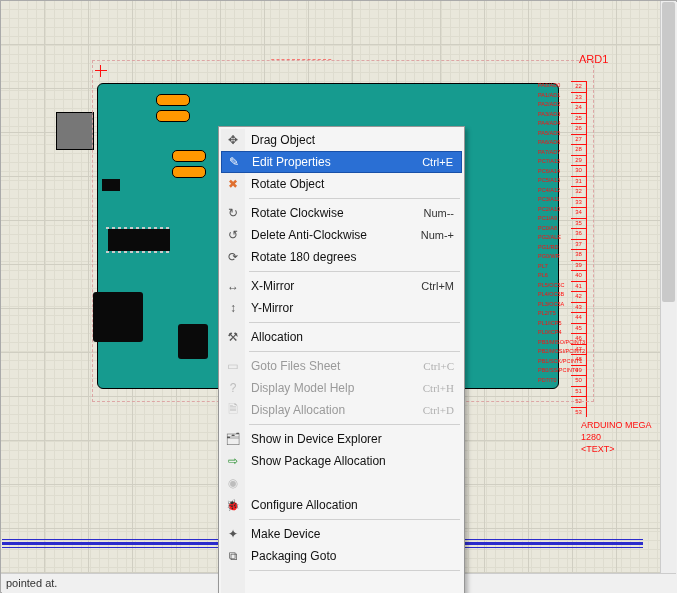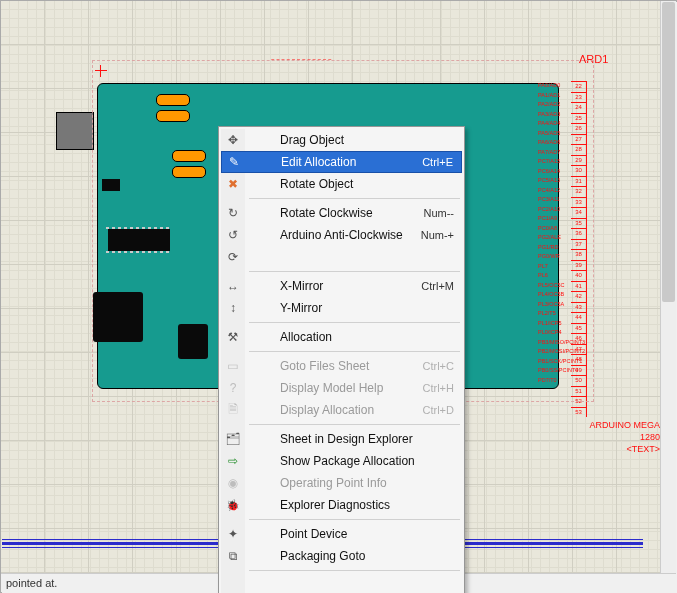--- a/index.html
+++ b/index.html
@@ -81,21 +81,20 @@
   .brand .small { font-size:9px; }
   .selection-box {
     position: absolute; left: 92px; top: 60px; width: 500px; height: 340px;
     outline: 1px dashed rgba(220,160,160,0.9);
     pointer-events: none;
   }
   .partlabel {
     position:absolute; left: 580px; top: 418px;
     color:#ff1010; font-size:9px; line-height:12px;
     font-family: Arial, sans-serif;
-    text-align: right;
   }
   .ref {
     position:absolute; left: 578px; top: 52px; color:#ff1010;
     font-size:11px; font-family: Arial, sans-serif; text-align: right;
   }
   .origin {
     position:absolute; left: 94px; top: 64px; width:12px; height:12px;
   }
   .origin::before, .origin::after {
     content:""; position:absolute; background:#ff1010;
@@ -133,24 +132,24 @@
   }
   .ctxmenu .iconcol {
     position:absolute; left:2px; top:2px; bottom:2px; width:24px;
     background:#eee;
   }
   .mi {
     position:relative; display:flex; align-items:center;
     height:22px; padding-left:30px; padding-right:8px;
     color:#111;
   }
-  .mi .lbl { flex:1;margin-left:29px; }
+  .mi .lbl { flex:1; }
   .mi .sc { color:#333; font-size:11px; }
   .mi.dis { color:#9a9a9a; }
-  .mi.dis .sc { color:#b0b0b0; }
+  .mi.dis .sc { color:#b0b0b0;font-family:Liberation Serif, serif; }
   .mi.hl { background:#2a6fd4; color:#fff; border:1px solid #1850a8; height:20px; margin:0;}
   .mi.hl .sc { color:#fff;margin-left:30px; }
   .sep {
     height:1px; margin:3px 2px 3px 28px;
     background:#d0d0d0;
   }
   .ico {
     position:absolute; left:4px; top:50%; transform:translateY(-50%);
     width:16px; height:16px;
     display:flex; align-items:center; justify-content:center;
@@ -278,40 +277,41 @@
 </div>
 
 <div class="ctxmenu" id="ctxmenu">
   <div class="iconcol"></div>
 <div class="mi">
       <span class="ico">✥</span>
       <span class="lbl">Drag Object</span>
     </div>
     <div class="mi hl">
       <span class="ico">✎</span>
-      <span class="lbl">Edit Allocation</span>
+      <span class="lbl">Edit Properties</span>
       <span class="sc">Ctrl+E</span>
     </div>
     <div class="mi">
       <span class="ico" style="color: rgb(224, 112, 48);">✖</span>
       <span class="lbl">Rotate Object</span>
     </div>
     <div class="sep"></div>
     <div class="mi">
       <span class="ico">↻</span>
       <span class="lbl">Rotate Clockwise</span>
       <span class="sc">Num--</span>
     </div>
     <div class="mi">
       <span class="ico">↺</span>
-      <span class="lbl">Arduino Anti-Clockwise</span>
+      <span class="lbl">Delete Anti-Clockwise</span>
       <span class="sc">Num-+</span>
     </div>
     <div class="mi">
       <span class="ico">⟳</span>
+      <span class="lbl">Rotate 180 degrees</span>
     </div>
     <div class="sep"></div>
     <div class="mi">
       <span class="ico">↔</span>
       <span class="lbl">X-Mirror</span>
       <span class="sc">Ctrl+M</span>
     </div>
     <div class="mi">
       <span class="ico">↕</span>
       <span class="lbl">Y-Mirror</span>
@@ -333,38 +333,37 @@
       <span class="sc">Ctrl+H</span>
     </div>
     <div class="mi dis">
       <span class="ico" style="color: rgb(189, 189, 189);">🗎</span>
       <span class="lbl">Display Allocation</span>
       <span class="sc">Ctrl+D</span>
     </div>
     <div class="sep"></div>
     <div class="mi">
       <span class="ico">🗂</span>
-      <span class="lbl">Sheet in Design Explorer</span>
+      <span class="lbl">Show in Device Explorer</span>
     </div>
     <div class="mi">
       <span class="ico" style="color: rgb(42, 144, 48);">⇨</span>
       <span class="lbl">Show Package Allocation</span>
     </div>
     <div class="mi dis">
       <span class="ico" style="color: rgb(189, 189, 189);">◉</span>
-      <span class="lbl">Operating Point Info</span>
     </div>
     <div class="mi">
       <span class="ico" style="font-size: 11px;">🐞</span>
-      <span class="lbl">Explorer Diagnostics</span>
+      <span class="lbl">Configure Allocation</span>
     </div>
     <div class="sep"></div>
     <div class="mi">
       <span class="ico">✦</span>
-      <span class="lbl">Point Device</span>
+      <span class="lbl">Make Device</span>
     </div>
     <div class="mi">
       <span class="ico">⧉</span>
       <span class="lbl">Packaging Goto</span>
     </div>
     <div class="sep"></div>
     <div class="mi">
       <span class="ico"></span>
     </div>
   </div>

